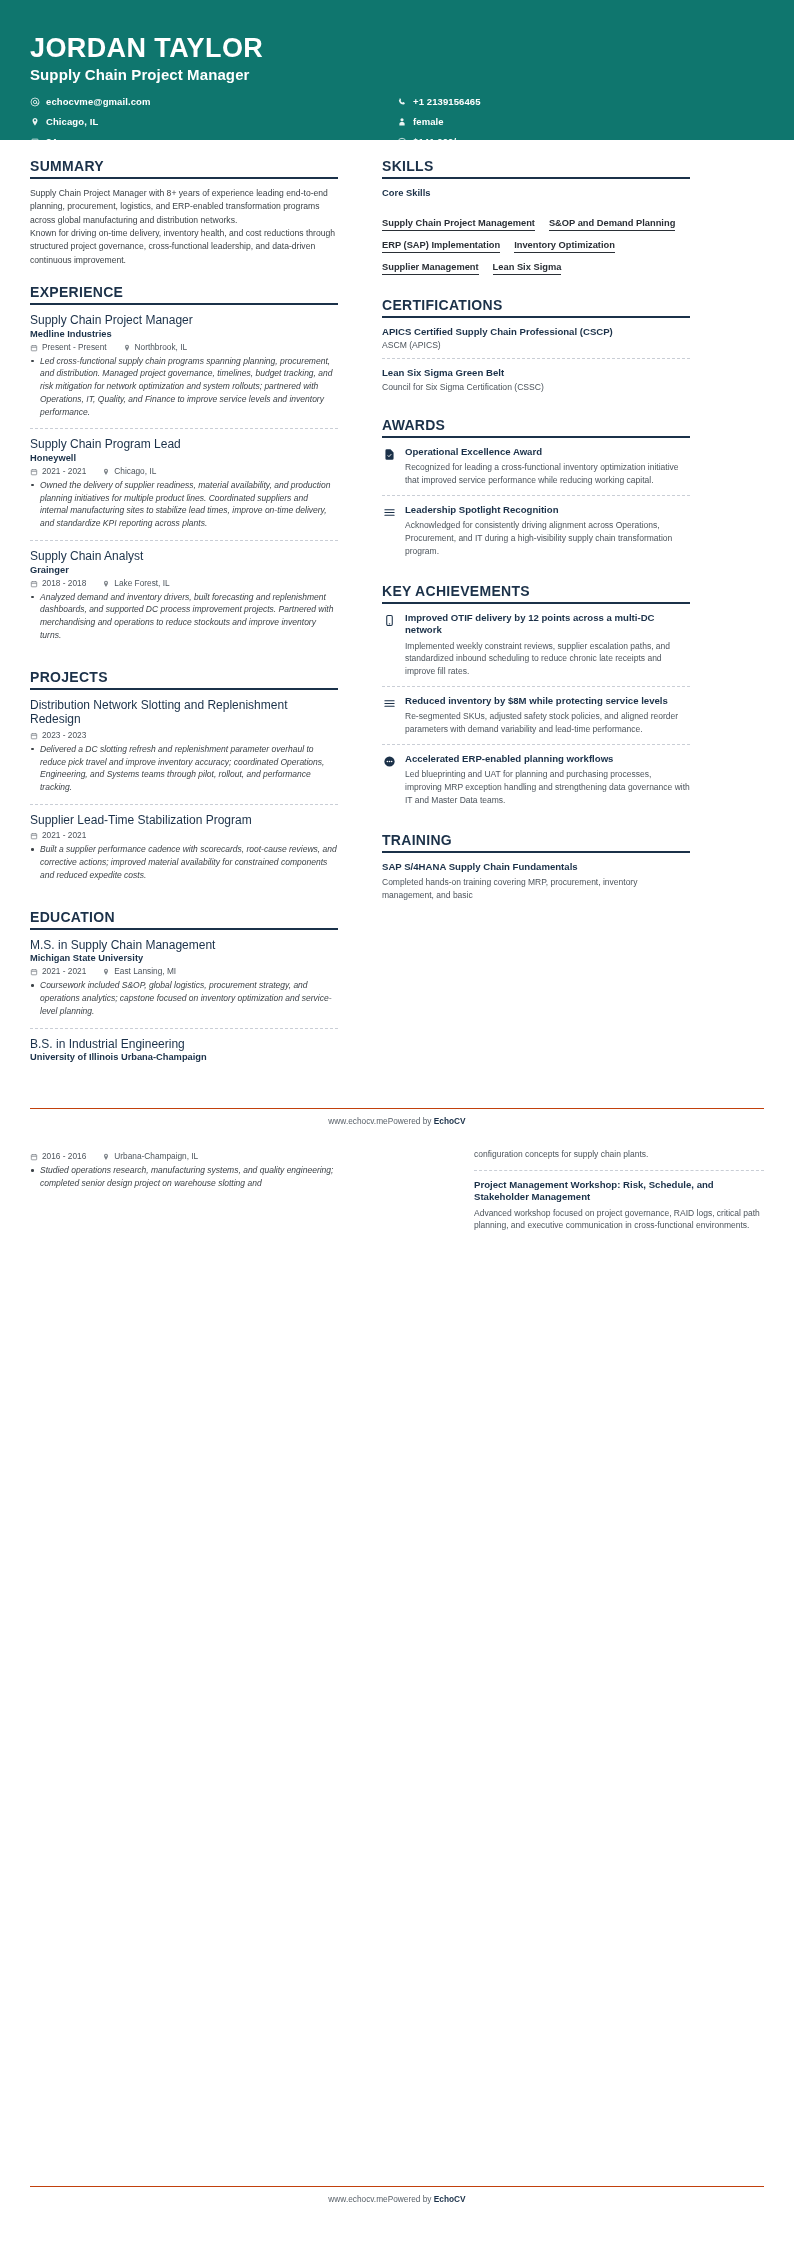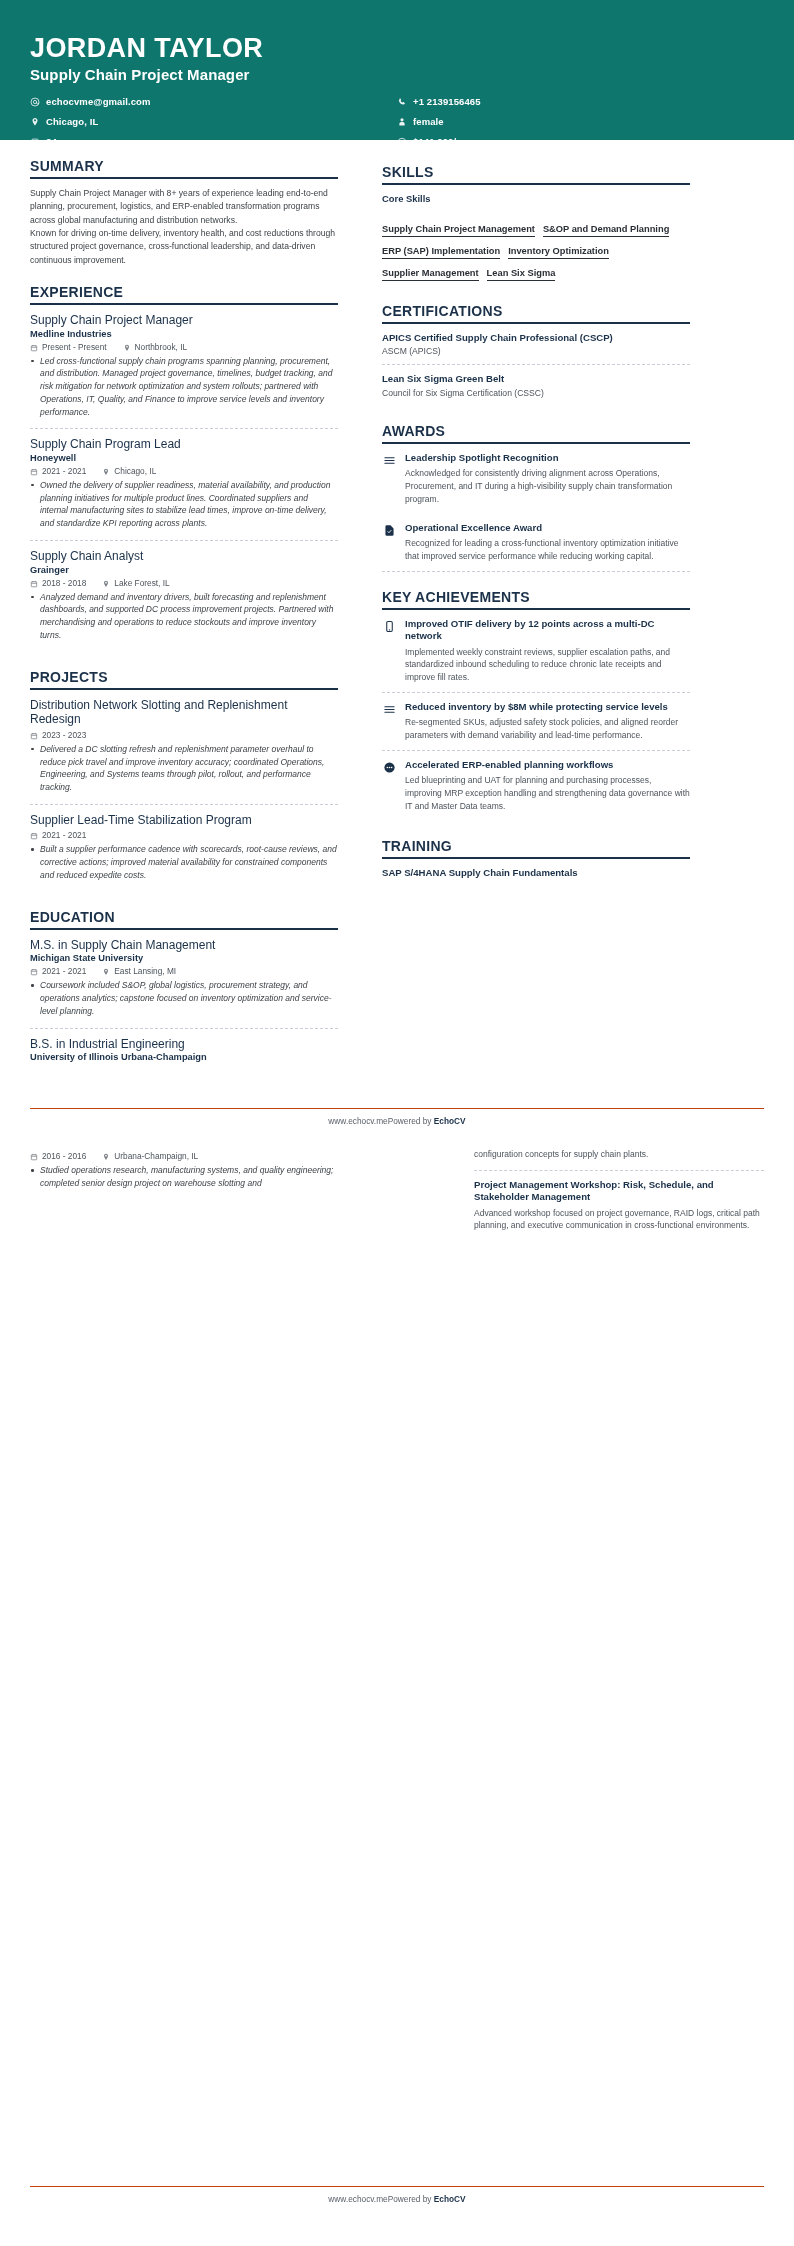--- a/index.html
+++ b/index.html
@@ -64,21 +64,21 @@
   }
   .contact-item .ci svg { display: block; }
 
   
   .columns {
     display: flex;
     align-items: flex-start;
     padding: 0 30px;
   }
   .col-left { width: 330px; padding-top: 18px; padding-right: 22px; }
-  .col-right { width: 330px; padding-top: 24px; padding-left: 22px; }
+  .col-right { width: 330px; padding-top: 18px; padding-left: 22px; }
 
   .section { margin-bottom: 17px; }
   .section-title {
     font-size: 14px;
     font-weight: 700;
     color: #1b3149;
     letter-spacing: 0.3px;
     padding-bottom: 3px;
     border-bottom: 2.2px solid #1b3149;
     margin-bottom: 8px;
@@ -141,21 +141,21 @@
     background: #3d4348;
   }
 
   
   .skills-group-label {
     font-size: 9.4px;
     font-weight: 700;
     color: #1b3149;
     margin-bottom: 20px;
   }
-  .skills-wrap { display: flex; flex-wrap: wrap; gap: 4px 8px; }
+  .skills-wrap { display: flex; flex-wrap: wrap; gap: 4px 14px; }
   .skill-chip {
     font-size: 9.3px;
     font-weight: 700;
     color: #2a2f36;
     border-bottom: 1.4px solid #2a2f36;
     padding-bottom: 2px;
     margin-bottom: 5px;
     white-space: nowrap;
   }
 
@@ -512,45 +512,45 @@
 
         <div class="entry last">
           <div class="cert-name">Lean Six Sigma Green Belt</div>
           <div class="cert-issuer">Council for Six Sigma Certification (CSSC)</div>
         </div>
       </div>
 
       <div class="section">
         <div class="section-title">AWARDS</div>
 
+        <div class="entry">
+          <div class="icon-entry">
+            <span class="icon-box">
+              <svg width="13" height="13" viewBox="0 0 16 16" fill="#1b3149">
+                <path d="M9.2 1.6H4.6A1.6 1.6 0 0 0 3 3.2v9.6a1.6 1.6 0 0 0 1.6 1.6h6.8a1.6 1.6 0 0 0 1.6-1.6V5.4L9.2 1.6z"></path>
+                <path d="M6.1 9.4l1.2 1.3 2.6-2.8" stroke="#ffffff" stroke-width="1.1" fill="none" stroke-linecap="round" stroke-linejoin="round"></path>
+              </svg>
+            </span>
+            <div class="icon-entry-body">
+              <div class="icon-entry-title">Operational Excellence Award</div>
+              <div class="icon-entry-desc">Recognized for leading a cross-functional inventory optimization initiative that improved service performance while reducing working capital.</div>
+            </div>
+          </div>
+        </div>
+
         <div class="entry last">
           <div class="icon-entry">
             <span class="icon-box">
               <svg width="13" height="13" viewBox="0 0 16 16" stroke="#1b3149" stroke-width="1.5" stroke-linecap="round">
                 <path d="M2.4 4.6h11.2M2.4 8h11.2M2.4 11.4h11.2"></path>
               </svg>
             </span>
             <div class="icon-entry-body">
               <div class="icon-entry-title">Leadership Spotlight Recognition</div>
               <div class="icon-entry-desc">Acknowledged for consistently driving alignment across Operations, Procurement, and IT during a high-visibility supply chain transformation program.</div>
-            </div>
-          </div>
-        </div>
-
-        <div class="entry">
-          <div class="icon-entry">
-            <span class="icon-box">
-              <svg width="13" height="13" viewBox="0 0 16 16" fill="#1b3149">
-                <path d="M9.2 1.6H4.6A1.6 1.6 0 0 0 3 3.2v9.6a1.6 1.6 0 0 0 1.6 1.6h6.8a1.6 1.6 0 0 0 1.6-1.6V5.4L9.2 1.6z"></path>
-                <path d="M6.1 9.4l1.2 1.3 2.6-2.8" stroke="#ffffff" stroke-width="1.1" fill="none" stroke-linecap="round" stroke-linejoin="round"></path>
-              </svg>
-            </span>
-            <div class="icon-entry-body">
-              <div class="icon-entry-title">Operational Excellence Award</div>
-              <div class="icon-entry-desc">Recognized for leading a cross-functional inventory optimization initiative that improved service performance while reducing working capital.</div>
             </div>
           </div>
         </div>
       </div>
 
       <div class="section">
         <div class="section-title">KEY ACHIEVEMENTS</div>
 
         <div class="entry">
           <div class="icon-entry">
@@ -596,20 +596,21 @@
               <div class="icon-entry-desc">Led blueprinting and UAT for planning and purchasing processes, improving MRP exception handling and strengthening data governance with IT and Master Data teams.</div>
             </div>
           </div>
         </div>
       </div>
 
       <div class="section">
         <div class="section-title">TRAINING</div>
         <div>
           <div class="train-title">SAP S/4HANA Supply Chain Fundamentals</div>
+          <div class="train-desc">Completed hands-on training covering MRP, procurement, inventory management, and basic</div>
         </div>
       </div>
 
     </div>
   </div>
 
   <div class="footer" id="footer-1">
     <span class="url">www.echocv.me</span>
     <span class="brand">
       <span>Powered by </span><b>EchoCV</b>

